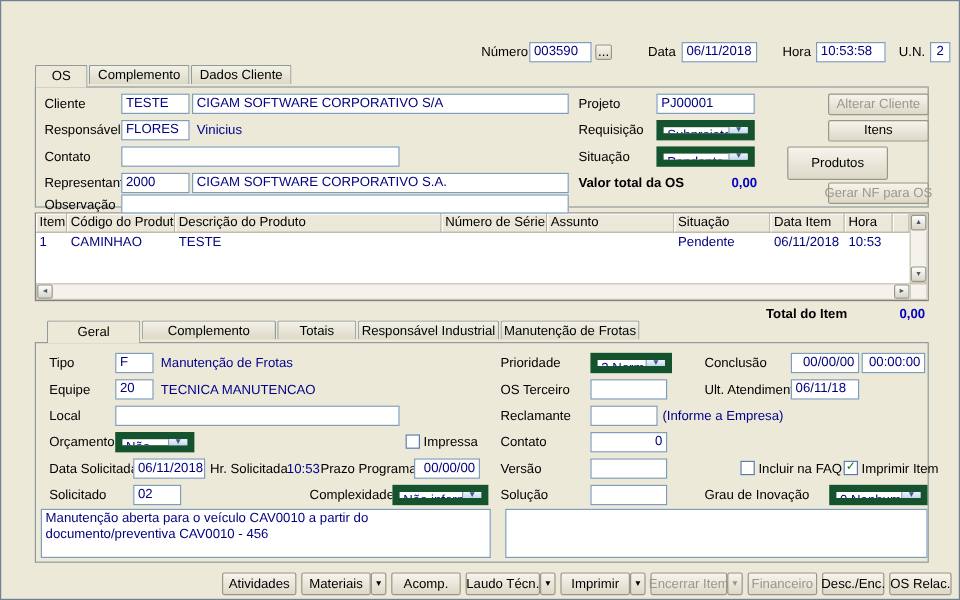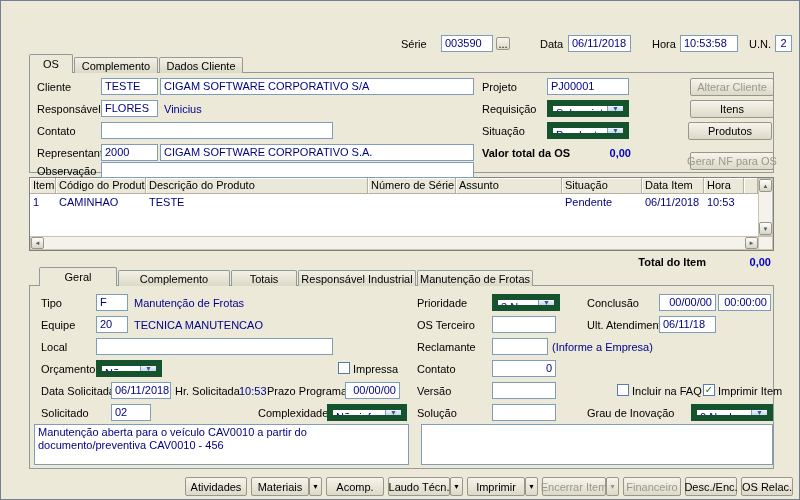--- a/index.html
+++ b/index.html
@@ -17,21 +17,21 @@
   .fld{position:absolute;background:#fff;border:1px solid #7f9db9;height:17px;line-height:15px;padding:0 3px;color:#000080;white-space:nowrap;overflow:hidden;box-sizing:border-box;}
   .fld.right{text-align:right;}
   .fld.center{text-align:center;padding:0;}
   .dd{position:absolute;background:#fff;border:6px solid #14532d;height:17px;display:flex;box-sizing:border-box;}
   .dval{flex:1;line-height:15px;padding:0 3px;color:#000080;white-space:nowrap;overflow:hidden;}
   .dbtn{width:15px;background:linear-gradient(#eef4fd,#c6d8f2);border-left:1px solid #7f9db9;color:#3a5a80;font-size:7px;display:flex;align-items:center;justify-content:center;}
   .btn{position:absolute;background:linear-gradient(#f6f4ec,#ddd9c8);border:1px solid #9a968a;border-radius:2px;display:flex;align-items:center;justify-content:center;cursor:default;box-sizing:border-box;white-space:nowrap;}
   .btn.dis{color:#9a988c;}
   .cb{position:absolute;width:12px;height:12px;background:#fff;border:1px solid #5a7ca8;font-size:10px;line-height:10px;text-align:center;color:#1c701c;box-sizing:border-box;}
   .memo{position:absolute;background:#fff;border:1px solid #7f9db9;color:#000080;padding:1px 3px;overflow:hidden;box-sizing:border-box;line-height:13px;}
-  .tabs{position:absolute;display:flex;align-items:flex-end;height:19px;z-index:2;}
+  .tabs{position:absolute;display:flex;align-items:flex-start;height:19px;z-index:2;}
   .tab{height:16px;background:linear-gradient(#f3f1e6,#ddd9c8);border:1px solid #919b9c;border-bottom:none;border-radius:2px 2px 0 0;display:flex;align-items:center;justify-content:center;margin-right:1px;box-sizing:border-box;white-space:nowrap;padding:0 4px;}
   .tab.active{height:19px;background:#ece9d8;}
   .panel{position:absolute;border:1px solid #919b9c;background:#ece9d8;box-sizing:border-box;z-index:1;}
   .grid{position:absolute;background:#fff;border:1px solid #808080;box-sizing:border-box;}
   .ghead{position:absolute;left:0;top:0;display:flex;height:16px;}
   .gh{background:#ebe8da;border-right:1px solid #b5b1a1;border-bottom:1px solid #b5b1a1;box-shadow:inset 1px 1px 0 #fff;padding:0 3px;line-height:15px;white-space:nowrap;overflow:hidden;box-sizing:border-box;}
   .grow{position:absolute;left:0;top:17px;display:flex;height:14px;color:#000080;line-height:14px;}
   .gc{padding:0 3px;white-space:nowrap;overflow:hidden;box-sizing:border-box;}
   .sb{position:absolute;background:#f4f2ea;border:1px solid #c6c3b5;box-sizing:border-box;}
   .sbtn{position:absolute;background:linear-gradient(#fdfdfb,#d8d4c6);border:1px solid #9a968a;border-radius:2px;font-size:6px;color:#4a5a6a;display:flex;align-items:center;justify-content:center;box-sizing:border-box;}
@@ -39,21 +39,21 @@
   .fbtn{position:static;height:19px;}
   .split{display:flex;}
   .fbtn.arrow{width:13px;font-size:7px;}
 </style>
 </head>
 <body>
 
 <div class="window">
 
 
-  <span class="lbl" style="left:400px;top:37px">Série</span>
+  <span class="lbl" style="left:400px;top:37px">Número</span>
   <div class="fld" style="left:440px;top:34px;width:52px">003590</div>
   <div class="btn" style="left:495px;top:36px;width:14px;height:13px">...</div>
   <span class="lbl" style="left:539px;top:37px">Data</span>
   <div class="fld" style="left:567px;top:34px;width:63px">06/11/2018</div>
   <span class="lbl" style="left:651px;top:37px">Hora</span>
   <div class="fld" style="left:679px;top:34px;width:58px">10:53:58</div>
   <span class="lbl" style="left:748px;top:37px">U.N.</span>
   <div class="fld center" style="left:774px;top:34px;width:17px">2</div>
 
   <div class="tabs" style="left:28px;top:53px">
@@ -80,21 +80,21 @@
   </div>
   <div class="btn" style="left:689px;top:99px;width:84px;height:18px;z-index:2">Itens</div>
 
   <span class="lbl" style="left:36px;top:124px;z-index:2">Contato</span>
   <div class="fld" style="left:100px;top:121px;width:232px;z-index:2"></div>
   <span class="lbl" style="left:481px;top:124px;z-index:2">Situação</span>
   <div class="dd" style="left:546px;top:121px;width:82px;z-index:2">
     <span class="dval">Pendente</span>
     <span class="dbtn">▼</span>
   </div>
-  <div class="btn" style="left:687px;top:121px;width:84px;height:18px;z-index:2">Produtos</div>
+  <div class="btn" style="left:655px;top:121px;width:84px;height:28px;z-index:2">Produtos</div>
 
   <span class="lbl" style="left:36px;top:146px;z-index:2">Representante</span>
   <div class="fld" style="left:100px;top:143px;width:57px;z-index:2">2000</div>
   <div class="fld" style="left:159px;top:143px;width:314px;z-index:2">CIGAM SOFTWARE CORPORATIVO S.A.</div>
   <span class="lbl lblb" style="left:481px;top:146px;z-index:2">Valor total da OS</span>
   <span class="lbl navb" style="left:575px;top:146px;width:55px;text-align:right;z-index:2">0,00</span>
 
   <span class="lbl" style="left:36px;top:164px;z-index:2">Observação</span>
   <div class="fld" style="left:100px;top:161px;width:373px;height:16px;z-index:2"></div>
   <div class="btn dis" style="left:689px;top:151px;width:84px;height:18px;z-index:2">Gerar NF para OS</div>

